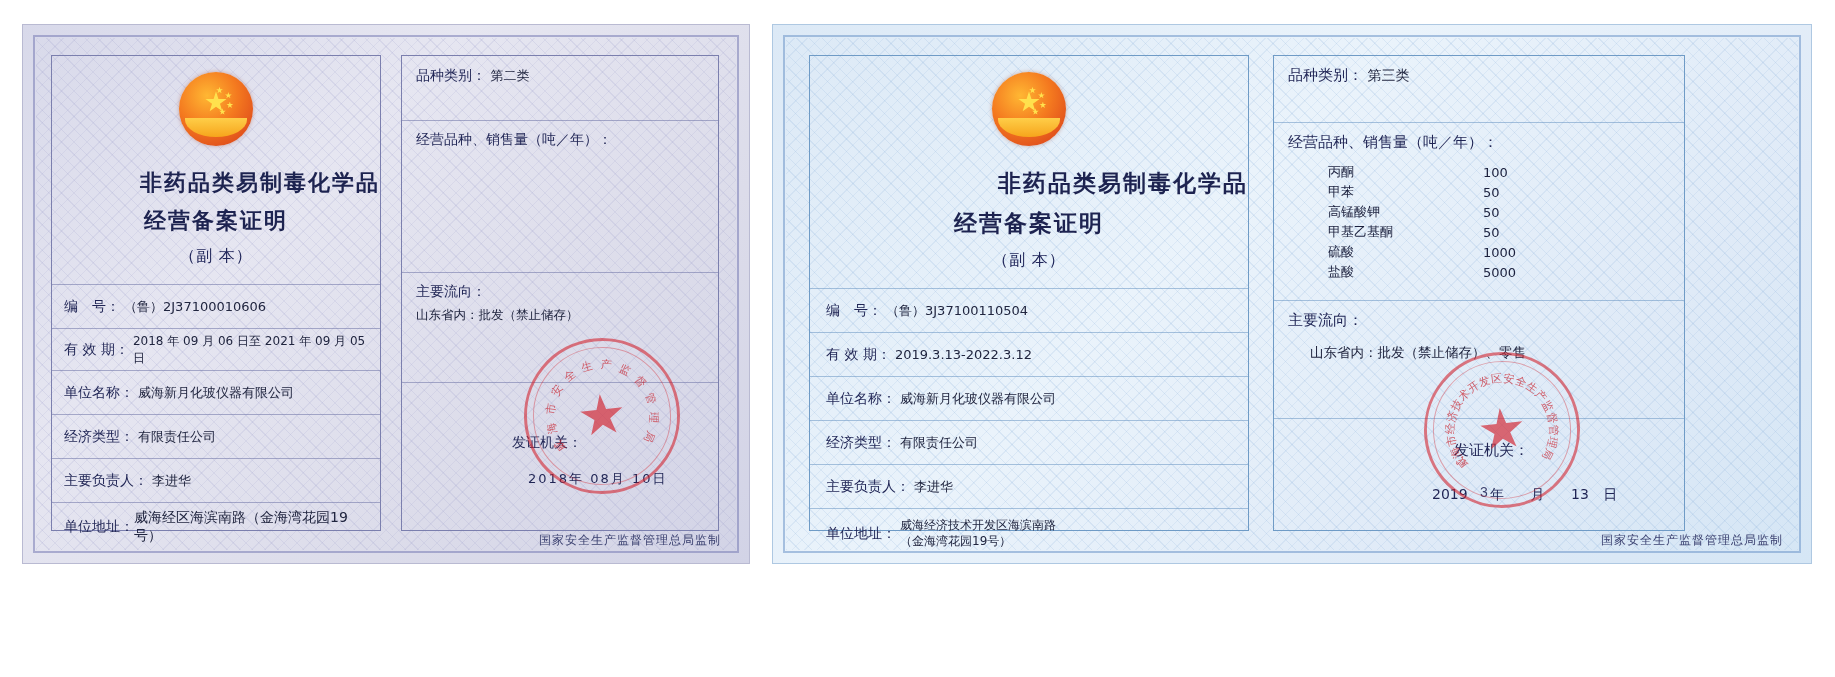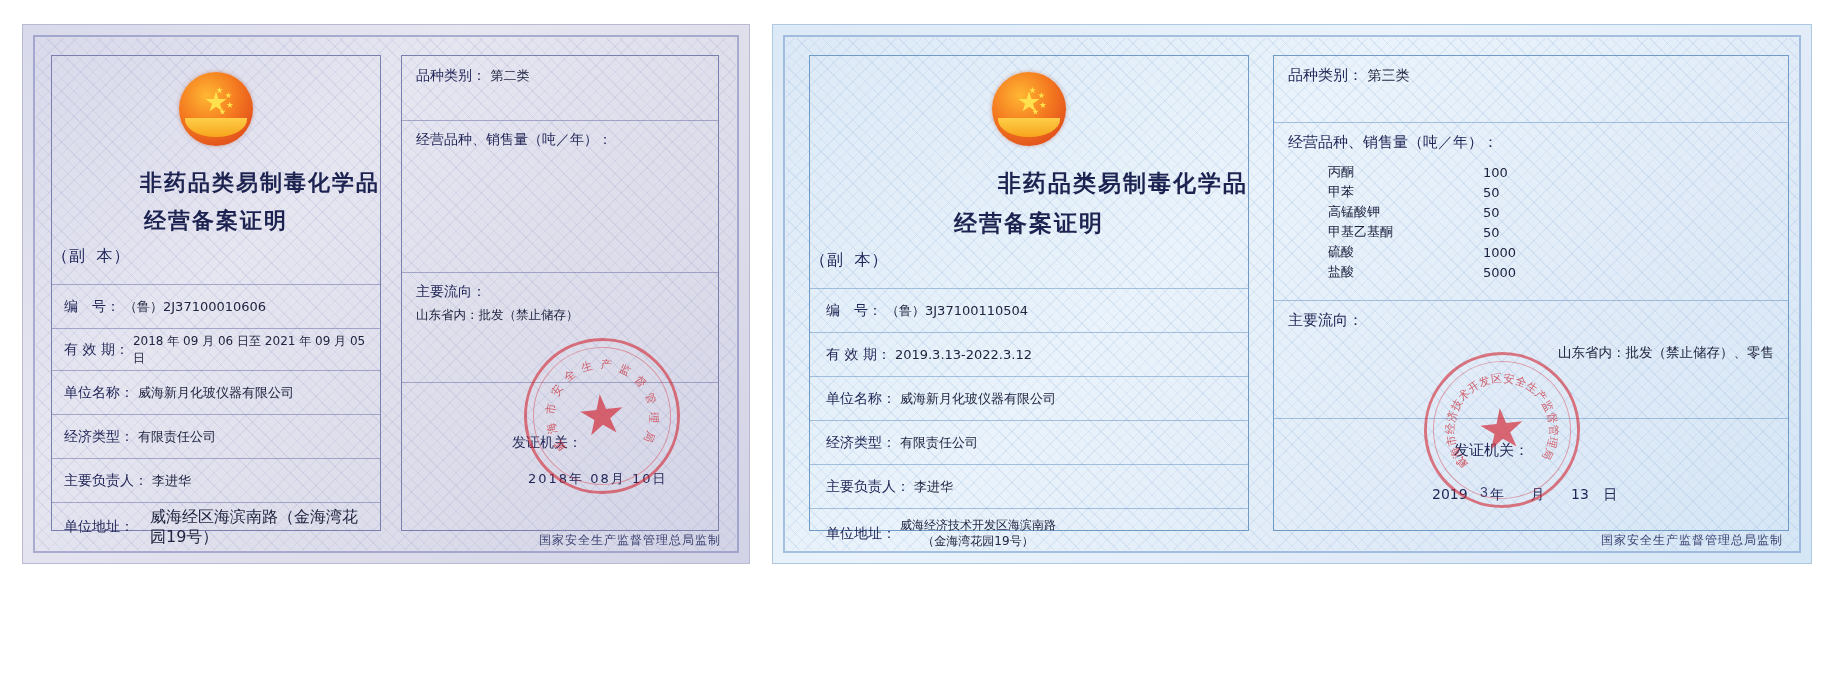--- a/index.html
+++ b/index.html
@@ -45,21 +45,21 @@
   
   .panel{
     position:absolute;top:30px;bottom:32px;
     border:1.5px solid #7b7fae;
     box-sizing:border-box;
   }
   .cert.right .panel{border-color:#6f9bc6;}
   .cert.left .panel.p-left{left:28px;width:330px;}
   .cert.left .panel.p-right{left:378px;width:318px;}
   .cert.right .panel.p-left{left:36px;width:440px;}
-  .cert.right .panel.p-right{left:500px;width:516px;}
+  .cert.right .panel.p-right{left:500px;width:412px;}
 
   
   .emblem{
     position:absolute;left:50%;transform:translateX(-50%);
     width:74px;height:74px;
   }
   .emblem .disc{
     position:absolute;inset:0;border-radius:50%;
     background:radial-gradient(circle at 38% 32%,#ffb733 0%,#f4791f 45%,#d5371a 100%);
     box-shadow:0 0 4px rgba(150,40,10,.35);
@@ -85,22 +85,22 @@
     position:absolute;left:0;right:0;text-align:right;
     font-family:"DejaVu Sans","Liberation Sans",sans-serif;
     font-weight:bold;color:#1d2350;letter-spacing:2px;
   }
   .title-sub{
     position:absolute;left:0;right:0;text-align:center;
     font-family:"DejaVu Sans","Liberation Sans",sans-serif;
     font-weight:bold;color:#1d2350;letter-spacing:2px;
   }
   .title-copy{
-    position:absolute;left:0;right:0;text-align:left;
-    font-family:Liberation Mono, monospace;
+    position:absolute;left:0;right:0;text-align:center;
+    font-family:Liberation Sans, sans-serif;
     color:#20265a;letter-spacing:1px;
   }
 
   
   .field{
     position:absolute;left:0;right:0;
     border-top:1px solid rgba(110,114,165,.55);
     box-sizing:border-box;
     display:flex;align-items:center;
   }
@@ -222,21 +222,21 @@
       <div class="field" style="top:358px;height:44px;padding:0 12px;">
         <span class="lbl" style="font-size:14px;">经济类型：</span>
         <span class="val" style="font-size:13px;margin-left:4px;">有限责任公司</span>
       </div>
       <div class="field" style="top:402px;height:44px;padding:0 12px;">
         <span class="lbl" style="font-size:14px;">主要负责人：</span>
         <span class="val" style="font-size:13px;margin-left:4px;">李进华</span>
       </div>
       <div class="field" style="top:446px;height:48px;padding:0 12px;">
         <span class="lbl" style="font-size:14px;">单位地址：</span>
-        <span class="val" style="font-size:16px;margin-left:16px;line-height:1.25;">威海经区海滨南路（金海湾花园19号）</span>
+        <span class="val" style="font-size:14px;margin-left:0;line-height:1.25;">威海经区海滨南路（金海湾花园19号）</span>
       </div>
     </div>
 
     <div class="panel p-right">
       <div class="block" style="top:0;height:64px;">
         <span class="blk-label" style="font-size:14px;">品种类别：</span>
         <span class="blk-text" style="font-size:13px;">第二类</span>
       </div>
       <div class="block" style="top:64px;height:152px;">
         <div class="blk-label" style="font-size:14px;margin-bottom:6px;">经营品种、销售量（吨／年）：</div>
@@ -306,21 +306,21 @@
       <div class="field" style="top:364px;height:44px;padding:0 16px;">
         <span class="lbl" style="font-size:14px;">经济类型：</span>
         <span class="val" style="font-size:13px;margin-left:4px;">有限责任公司</span>
       </div>
       <div class="field" style="top:408px;height:44px;padding:0 16px;">
         <span class="lbl" style="font-size:14px;">主要负责人：</span>
         <span class="val" style="font-size:13px;margin-left:4px;">李进华</span>
       </div>
       <div class="field" style="top:452px;height:50px;padding:0 16px;">
         <span class="lbl" style="font-size:14px;">单位地址：</span>
-        <span class="val" style="font-size:12px;margin-left:4px;line-height:1.3;text-align:center;">威海经济技术开发区海滨南路
+        <span class="val" style="font-size:12px;margin-left:4px;line-height:1.3;">威海经济技术开发区海滨南路
 （金海湾花园19号）</span>
       </div>
     </div>
 
     <div class="panel p-right">
       <div class="block" style="top:0;height:66px;">
         <span class="blk-label" style="font-size:15px;">品种类别：</span>
         <span class="blk-text" style="font-size:14px;">第三类</span>
       </div>
       <div class="block" style="top:66px;height:178px;">
@@ -349,21 +349,21 @@
           </tr>
           <tr>
             <td>盐酸</td>
             <td class="amt">5000</td>
           </tr>
         </tbody>
           </table>
       </div>
       <div class="block" style="top:244px;height:118px;">
         <div class="blk-label" style="font-size:15px;margin-bottom:14px;">主要流向：</div>
-        <div class="blk-text" style="font-size:13.5px;margin-left:22px;text-align:right;">山东省内：批发（禁止储存）、零售</div>
+        <div class="blk-text" style="font-size:13.5px;margin-left:22px;">山东省内：批发（禁止储存）、零售</div>
       </div>
       <div class="block" style="top:362px;bottom:0;border-top:1px solid rgba(105,150,195,.55);">
         <div class="issue" style="left:180px;bottom:70px;font-size:15px;">发证机关：</div>
         <div style="position:absolute;left:158px;bottom:26px;font-size:14px;color:#1f2454;font-family:'DejaVu Sans','Liberation Sans',sans-serif;">
           <span>2019</span>
           <span style="margin:0 22px 0 18px;">年</span>
           <span style="margin-right:22px;">月</span>
           <span>13</span>
           <span style="margin-left:10px;">日</span>
         </div>

